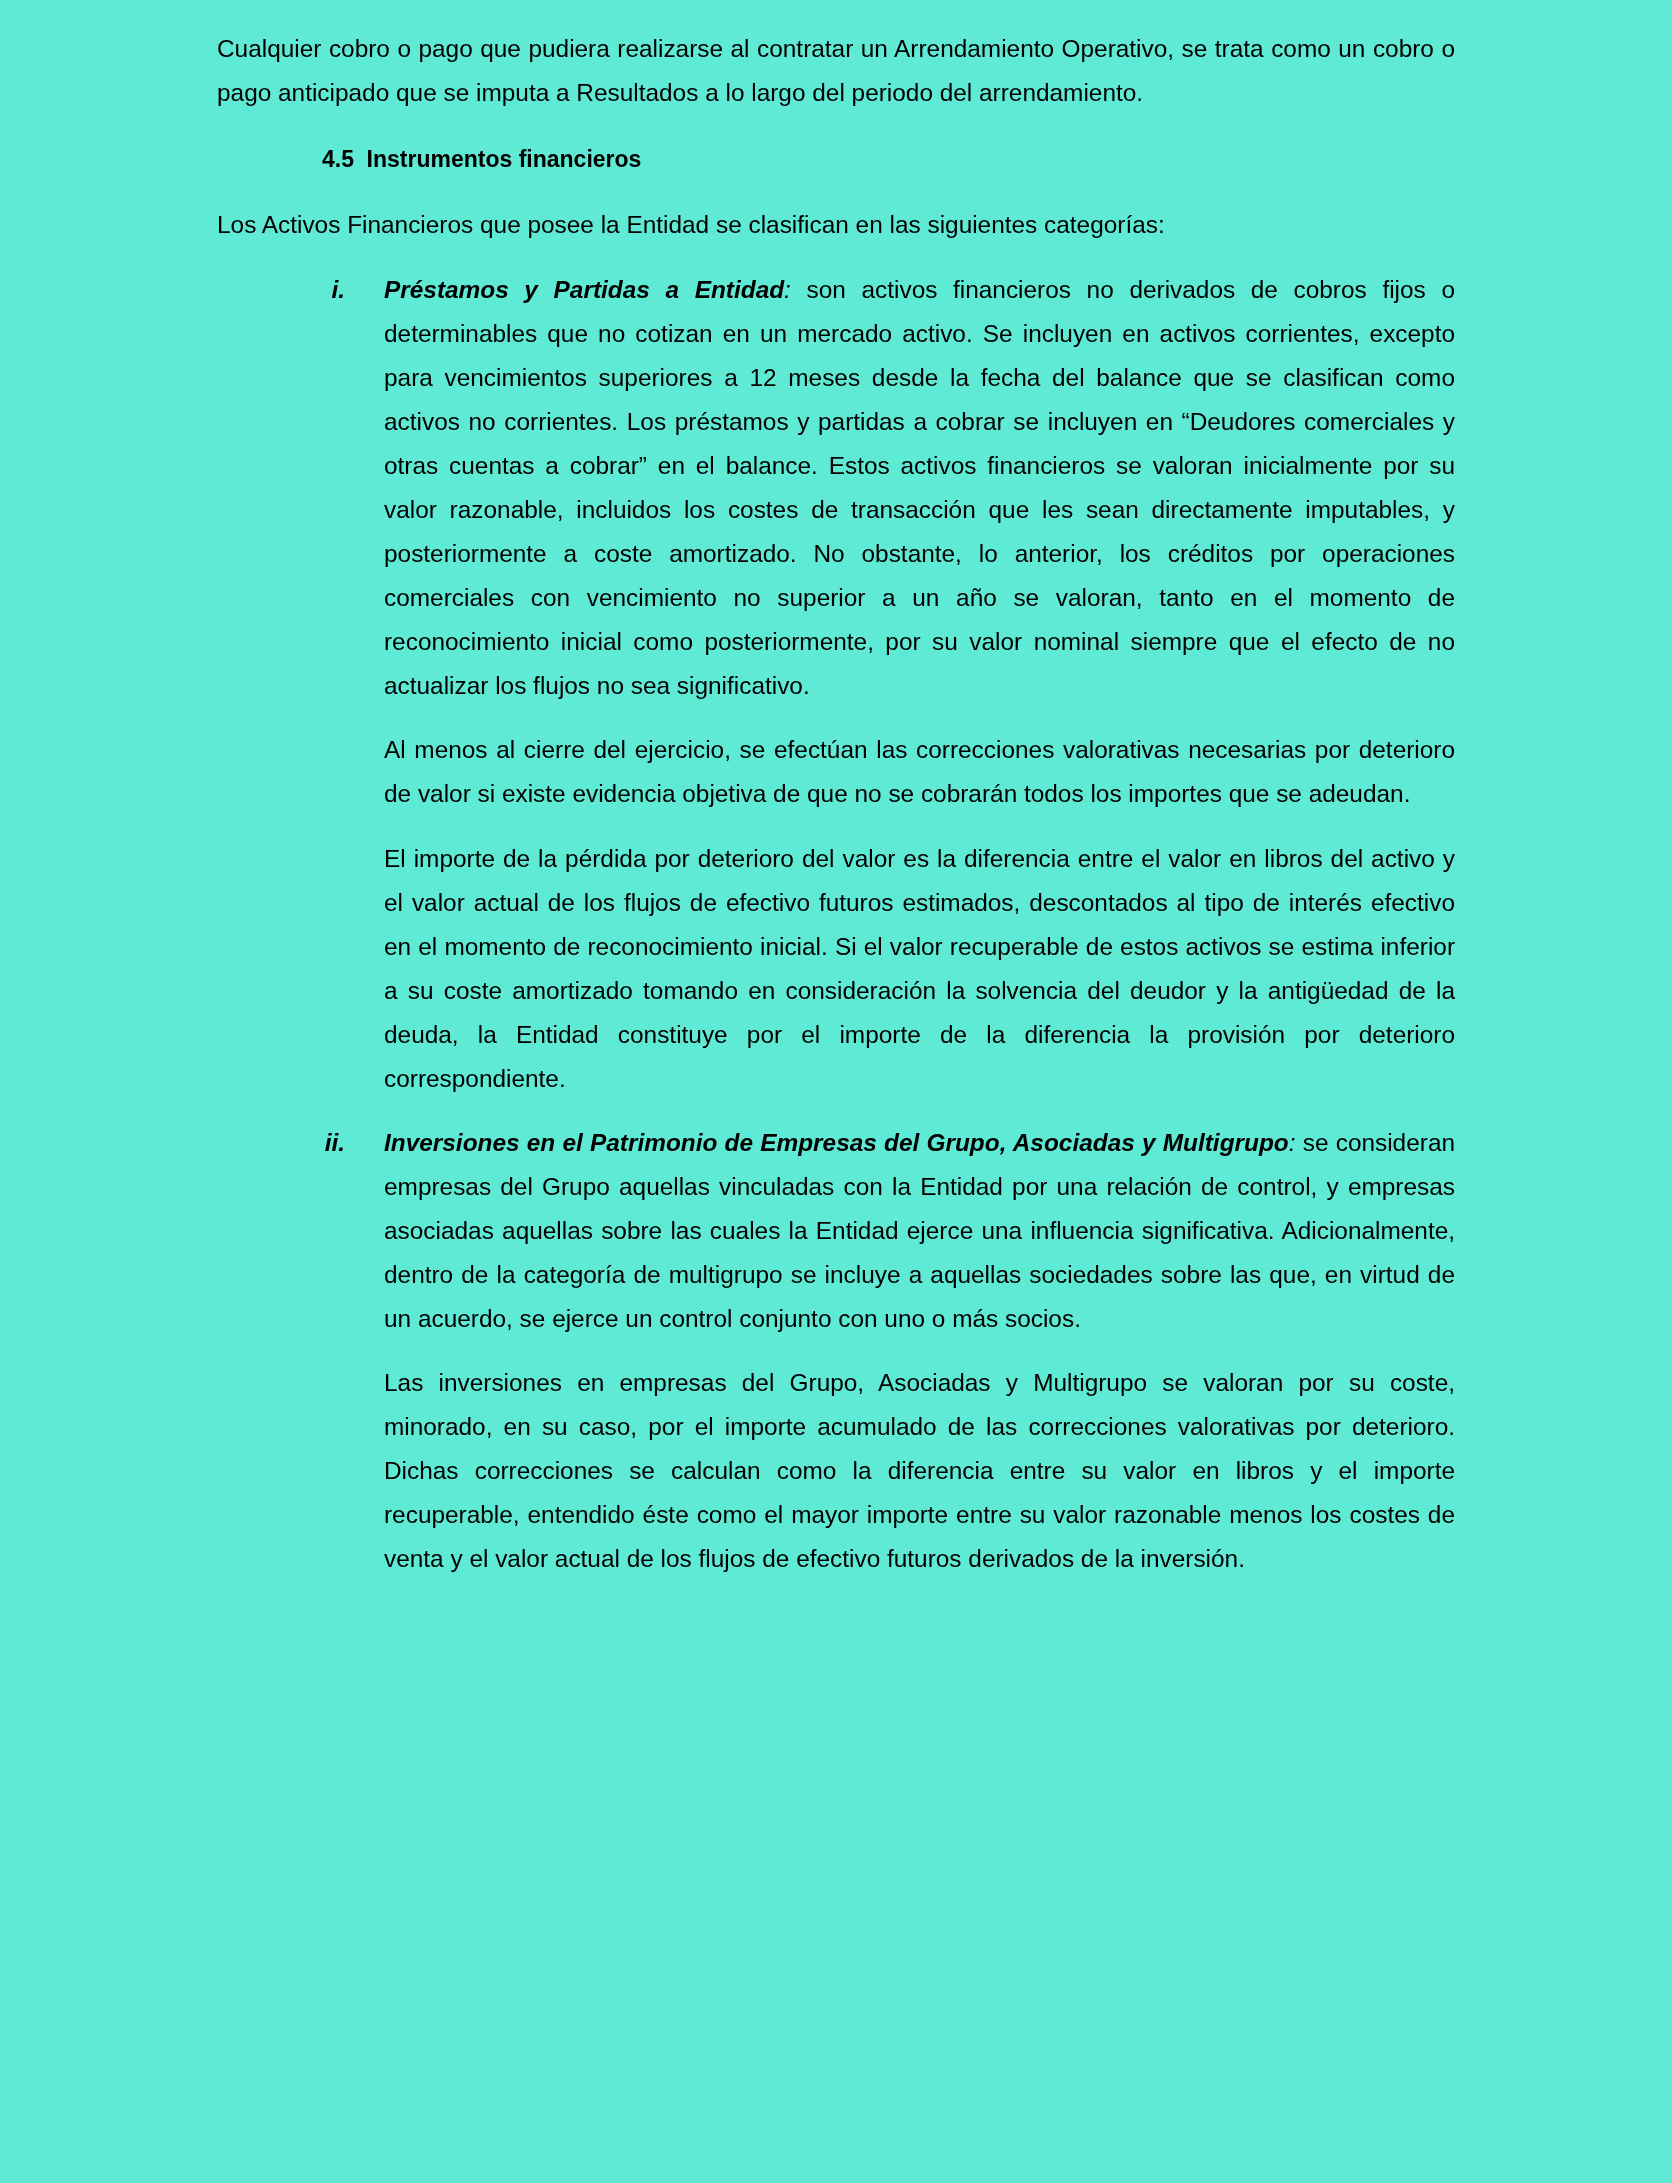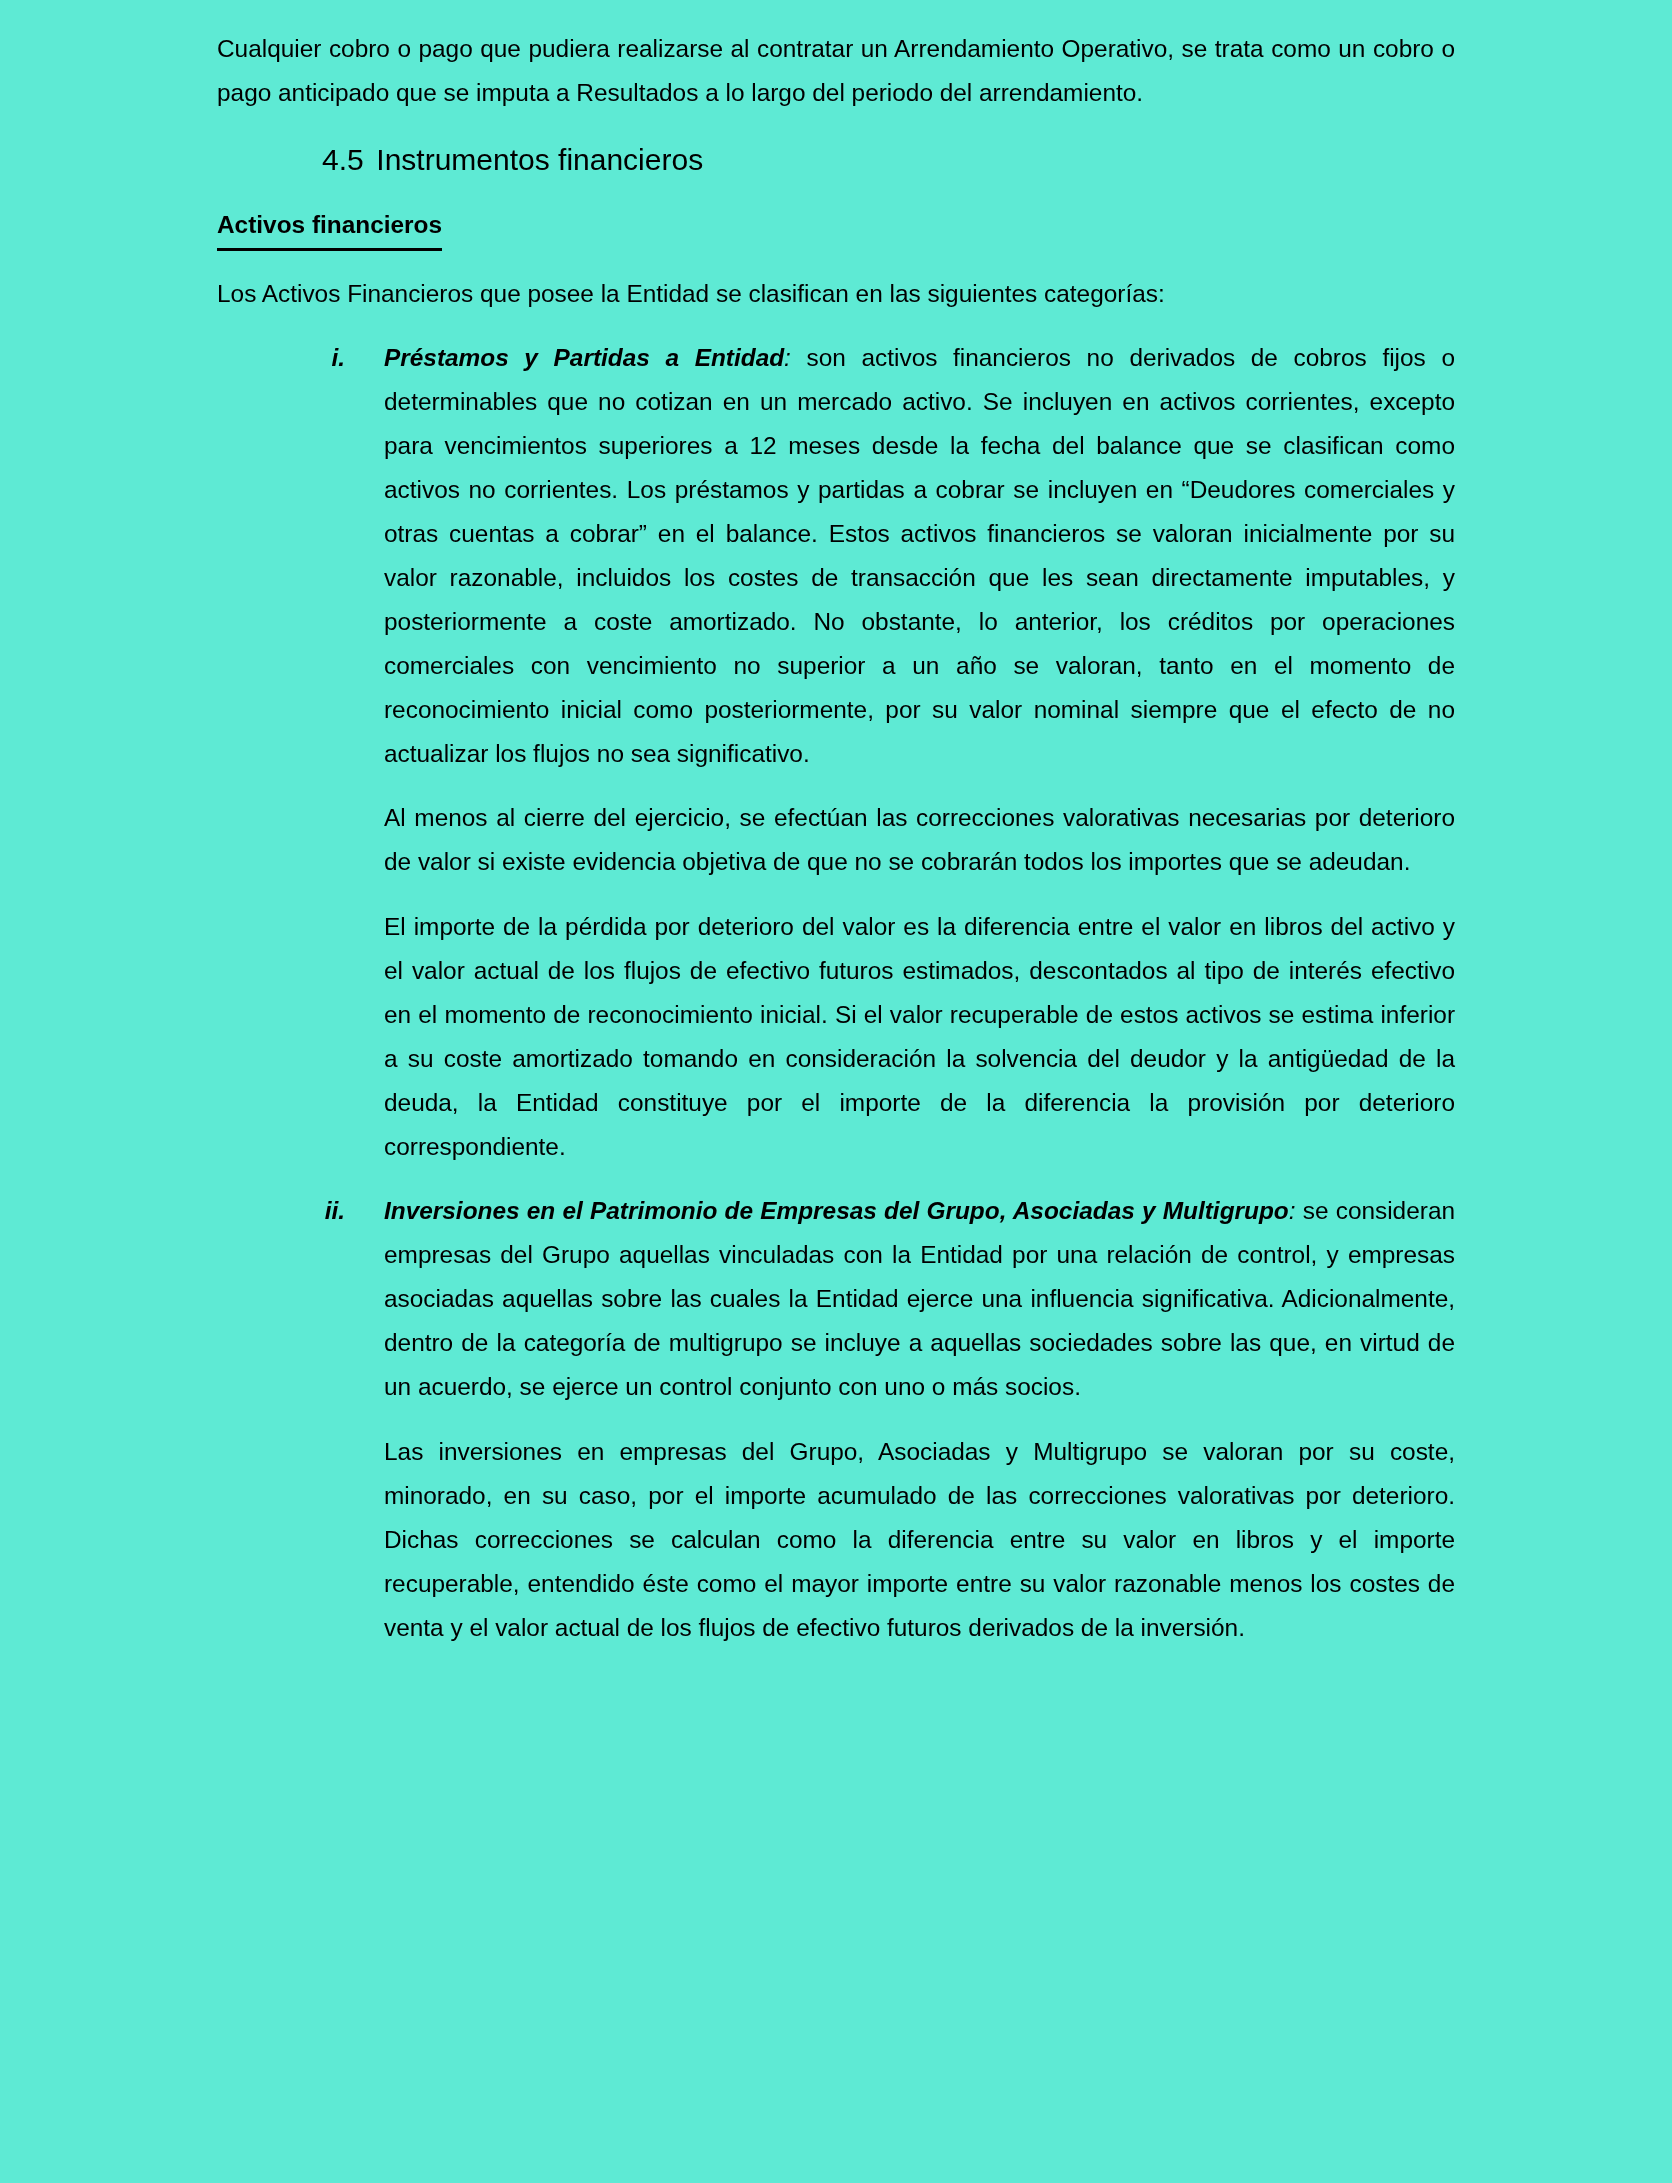--- a/index.html
+++ b/index.html
@@ -18,22 +18,22 @@
     font-size: 24.4px;
     line-height: 44px;
     padding: 27px 217px 0 217px;
     text-align: justify;
     overflow: hidden;
   }
   .para {
     margin: 0 0 20.4px 0;
   }
   .section-heading {
-    font-weight: normal;
-    font-size: 30px;
+    font-weight: bold;
+    font-size: 23px;
     line-height: 49px;
     margin: 15.7px 0 19px 105px;
     text-align: left;
   }
   .section-number {
     display: inline-block;
     margin-right: 12.6px;
   }
   .sub-heading {
     font-weight: bold;
@@ -75,23 +75,20 @@
 <body>
 
 <div class="page">
 
   <p class="para">Cualquier cobro o pago que pudiera realizarse al contratar un Arrendamiento Operativo, se trata como un cobro o pago anticipado que se imputa a Resultados a lo largo del periodo del arrendamiento.</p>
 
   <h1 class="section-heading">
     <span class="section-number">4.5</span><span>Instrumentos financieros</span>
   </h1>
 
-  <div class="sub-heading">
-    <span class="underline">Activos financieros</span>
-  </div>
 
   <p class="para">Los Activos Financieros que posee la Entidad se clasifican en las siguientes categorías:</p>
 
   <div class="list-item">
     <span class="list-marker">i.</span>
     <span class="lead-in">Préstamos y Partidas a Entidad</span><span class="lead-sep">:</span>
     <span>son activos financieros no derivados de cobros fijos o determinables que no cotizan en un mercado activo. Se incluyen en activos corrientes, excepto para vencimientos superiores a 12 meses desde la fecha del balance que se clasifican como activos no corrientes. Los préstamos y partidas a cobrar se incluyen en “Deudores comerciales y otras cuentas a cobrar” en el balance. Estos activos financieros se valoran inicialmente por su valor razonable, incluidos los costes de transacción que les sean directamente imputables, y posteriormente a coste amortizado. No obstante, lo anterior, los créditos por operaciones comerciales con vencimiento no superior a un año se valoran, tanto en el momento de reconocimiento inicial como posteriormente, por su valor nominal siempre que el efecto de no actualizar los flujos no sea significativo.</span>
   </div>
 
   <p class="sub-para">Al menos al cierre del ejercicio, se efectúan las correcciones valorativas necesarias por deterioro de valor si existe evidencia objetiva de que no se cobrarán todos los importes que se adeudan.</p>

